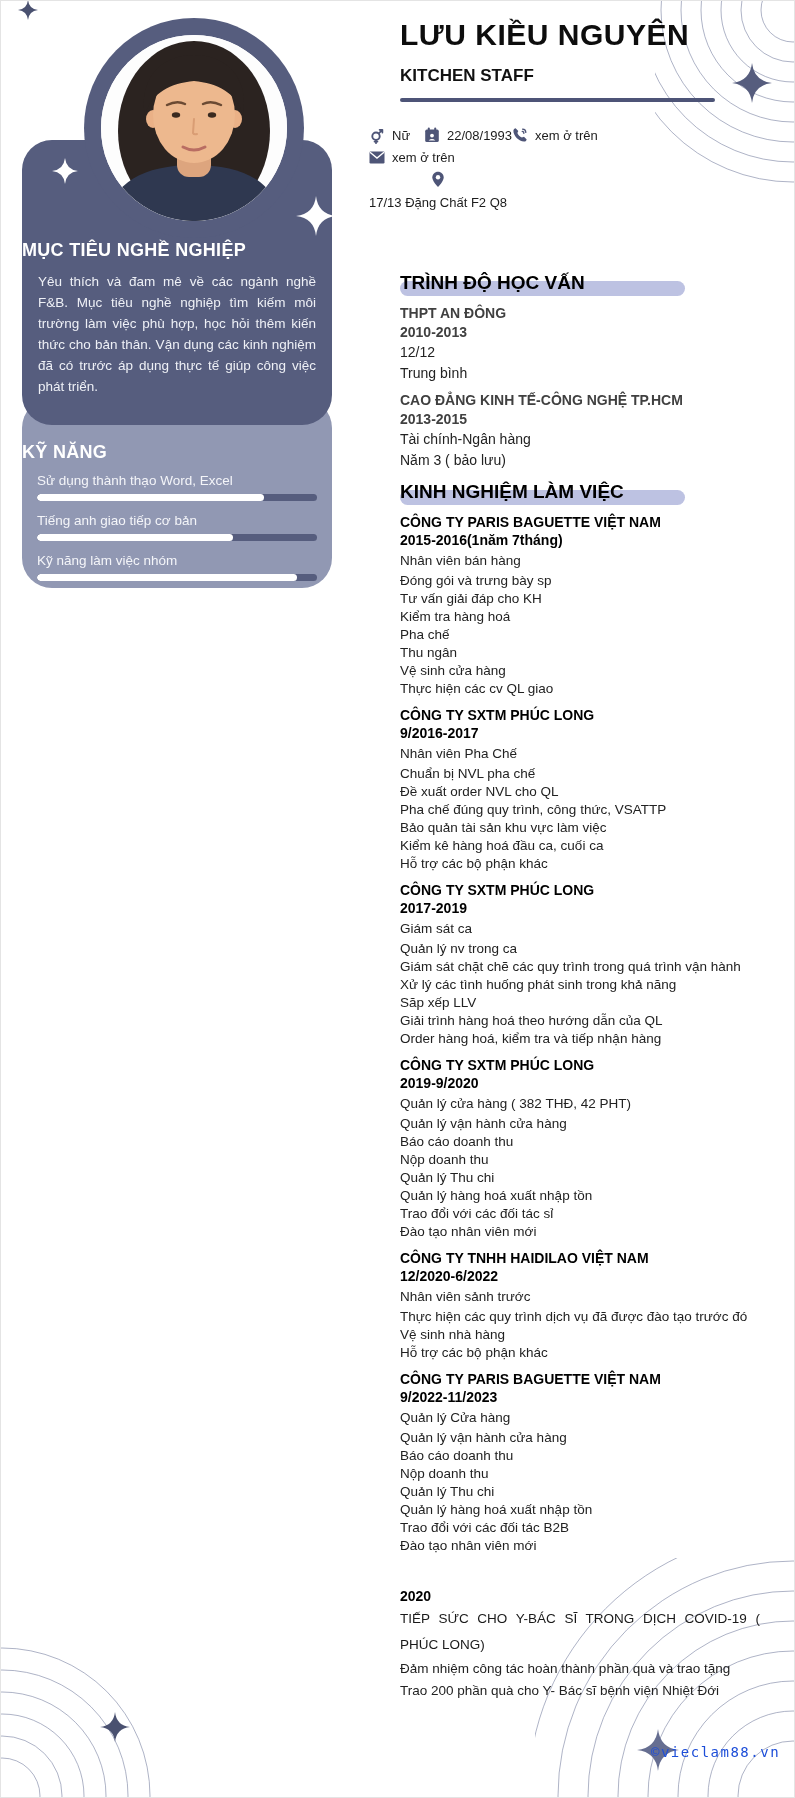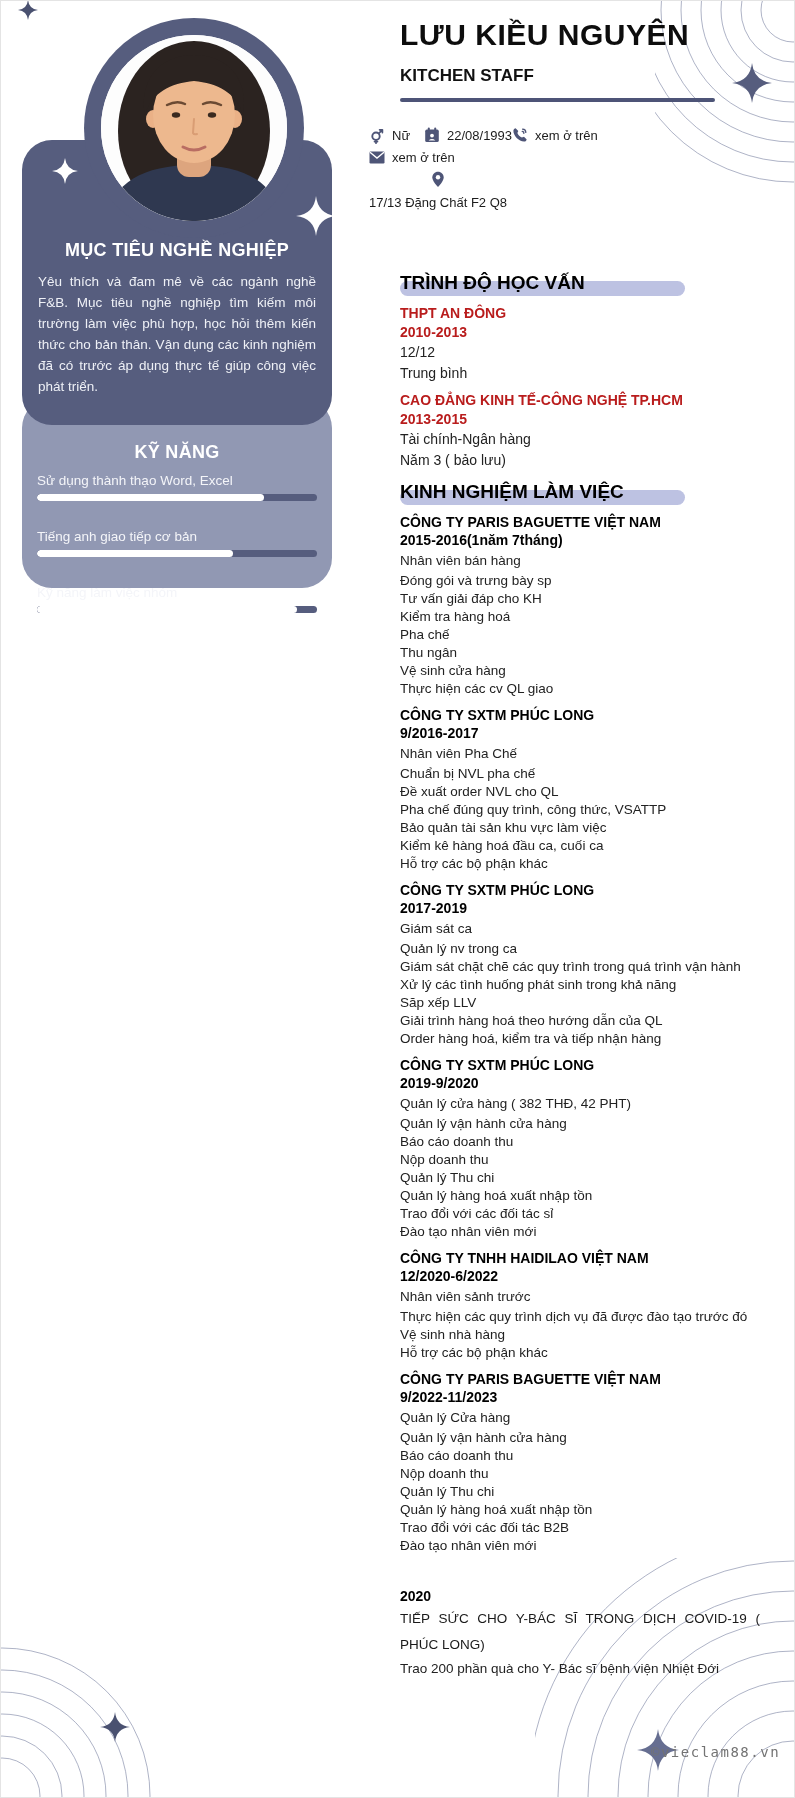--- a/index.html
+++ b/index.html
@@ -14,59 +14,59 @@
   .arcs circle{fill:none;stroke:#7d84a3;stroke-width:1;opacity:.62;}
   .sparkle{position:absolute;z-index:4;}
 
   
   .photo-ring{position:absolute;left:84px;top:18px;width:220px;height:220px;border-radius:50%;
     background:#565d7e;z-index:3;display:flex;align-items:center;justify-content:center;}
   .photo{width:186px;height:186px;border-radius:50%;overflow:hidden;background:#fff;}
   .card{position:absolute;left:22px;width:310px;color:#fff;}
   .card-objective{top:140px;height:285px;background:#565d7e;border-radius:30px;z-index:2;}
   .card-skills{top:398px;height:190px;background:#9198b3;border-radius:30px;z-index:1;}
-  .side-h{margin:0;text-align:center;font-size:18px;font-weight:700;letter-spacing:.3px;color:#fff;}
+  .side-h{margin:0;font-size:18px;font-weight:700;letter-spacing:.3px;color:#fff;}
   .card-objective .side-h{padding-top:100px;}
   .card-skills .side-h{padding-top:44px;}
   .objective-text{margin:10px 16px 0;font-size:13.5px;line-height:1.56;text-align:justify;color:#eef0f6;}
   .skills-list{margin:9px 15px 0;}
-  .skill{margin-bottom:27px;}
+  .skill{margin-bottom:11px;}
   .skill-label{font-size:13.5px;line-height:17px;color:#f4f5f9;}
   .skill-bar{margin-top:5px;height:7px;border-radius:4px;background:#565d7e;overflow:hidden;}
   .skill-fill{height:100%;background:#ffffff;border-radius:4px;}
 
   
   .name{position:absolute;left:400px;top:18px;margin:0;font-size:30px;font-weight:700;
     letter-spacing:.5px;color:#0d0d0d;white-space:nowrap;}
   .job-title{position:absolute;left:400px;top:66px;margin:0;font-size:17px;font-weight:700;color:#111;}
   .head-rule{position:absolute;left:400px;top:98px;width:315px;height:4px;background:#4d5477;border-radius:2px;}
 
   .contact-item{position:absolute;display:inline-flex;align-items:center;gap:7px;font-size:13px;color:#1c1c1c;}
   .contact-item svg{display:block;}
 
   .section{position:absolute;left:400px;width:360px;}
   .sec-h{position:relative;margin:0 0 10px 0;font-size:19px;font-weight:700;color:#000;height:22px;white-space:nowrap;}
   .sec-h .pill{position:absolute;left:0;bottom:-2px;width:285px;height:15px;background:#bdc2e2;border-radius:8px;}
   .sec-h .sec-h-text{position:relative;}
 
   .edu-entry{margin-bottom:7px;}
-  .edu-head{font-size:14px;font-weight:700;line-height:19px;color:#b91c1c;}
+  .edu-head{font-size:14px;font-weight:700;line-height:19px;color:#404040;}
   .edu-line{font-size:14px;line-height:21px;color:#222;}
 
   .job{margin-bottom:8px;}
   .job-head{font-size:14px;font-weight:700;line-height:18px;color:#000;}
   .job-role{font-size:13.5px;line-height:20px;margin:2px 0 1px;color:#222;}
   .duty{font-size:13.5px;line-height:18px;color:#222;}
 
   .proj-year{font-size:14px;font-weight:700;line-height:19px;color:#000;margin-top:2px;}
   .proj-title{font-size:13.5px;line-height:26px;text-align:justify;color:#1a1a1a;text-transform:uppercase;}
   .proj-line{font-size:13.5px;line-height:22px;color:#222;}
 
   .watermark{position:absolute;left:651px;top:1744px;z-index:6;
-    font-family:"DejaVu Sans Mono",monospace;font-size:14px;letter-spacing:1.5px;color:#737373;}
+    font-family:"DejaVu Sans Mono",monospace;font-size:14px;letter-spacing:1.5px;color:#1d4ed8;}
 </style>
 </head>
 <body>
 
 <div class="page-frame"></div>
 
 <svg class="arcs" style="right:0;top:0;" width="140" height="200" viewBox="0 0 140 200">
   <g>
     <circle cx="138" cy="10" r="32"></circle>
       <circle cx="138" cy="10" r="52"></circle>
@@ -307,16 +307,17 @@
       <div class="duty">Quản lý Thu chi</div>
       <div class="duty">Quản lý hàng hoá xuất nhập tồn</div>
       <div class="duty">Trao đổi với các đối tác B2B</div>
       <div class="duty">Đào tạo nhân viên mới</div>
   </div>
 </div>
 
 <div class="section" style="top:1585px;">
   <div class="proj-year">2020</div>
   <div class="proj-title">TIẾP SỨC CHO Y-BÁC SĨ TRONG DỊCH COVID-19 ( PHÚC LONG)</div>
+  <div class="proj-line">Đảm nhiệm công tác hoàn thành phần quà và trao tặng</div>
     <div class="proj-line">Trao 200 phần quà cho Y- Bác sĩ bệnh viện Nhiệt Đới</div>
 </div>
 
 <div class="watermark">©vieclam88.vn</div>
 
 </body></html>

